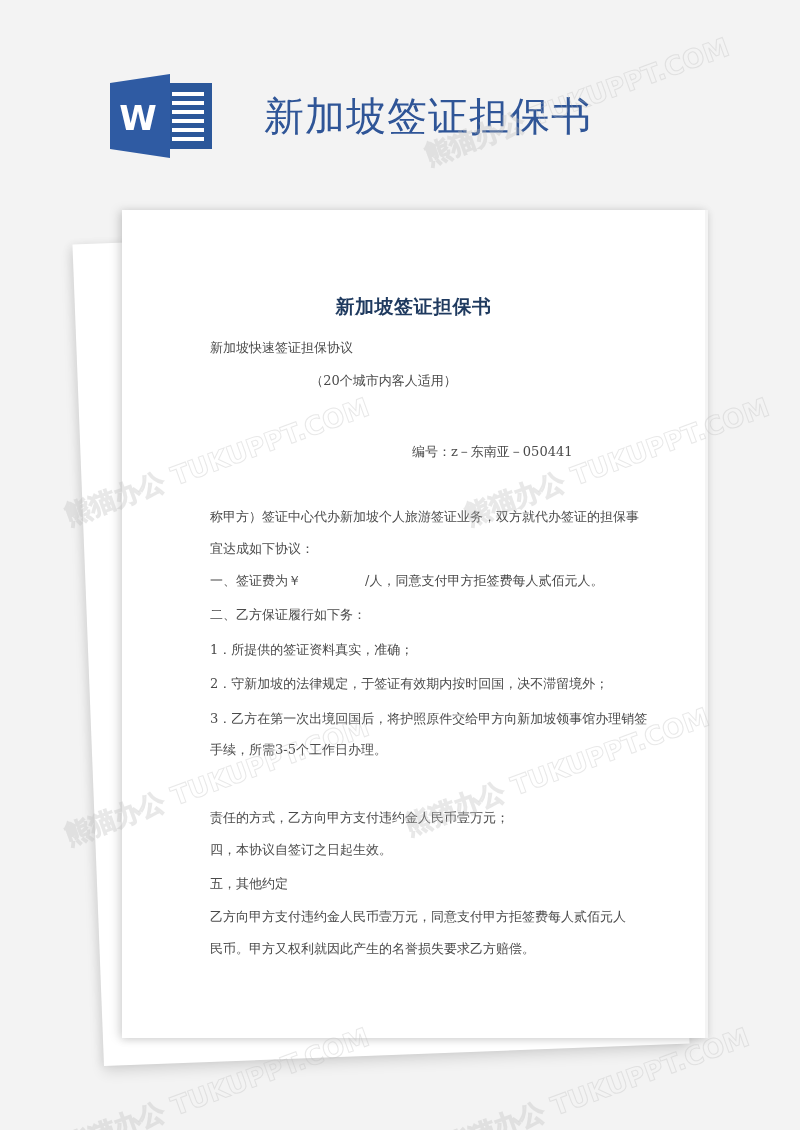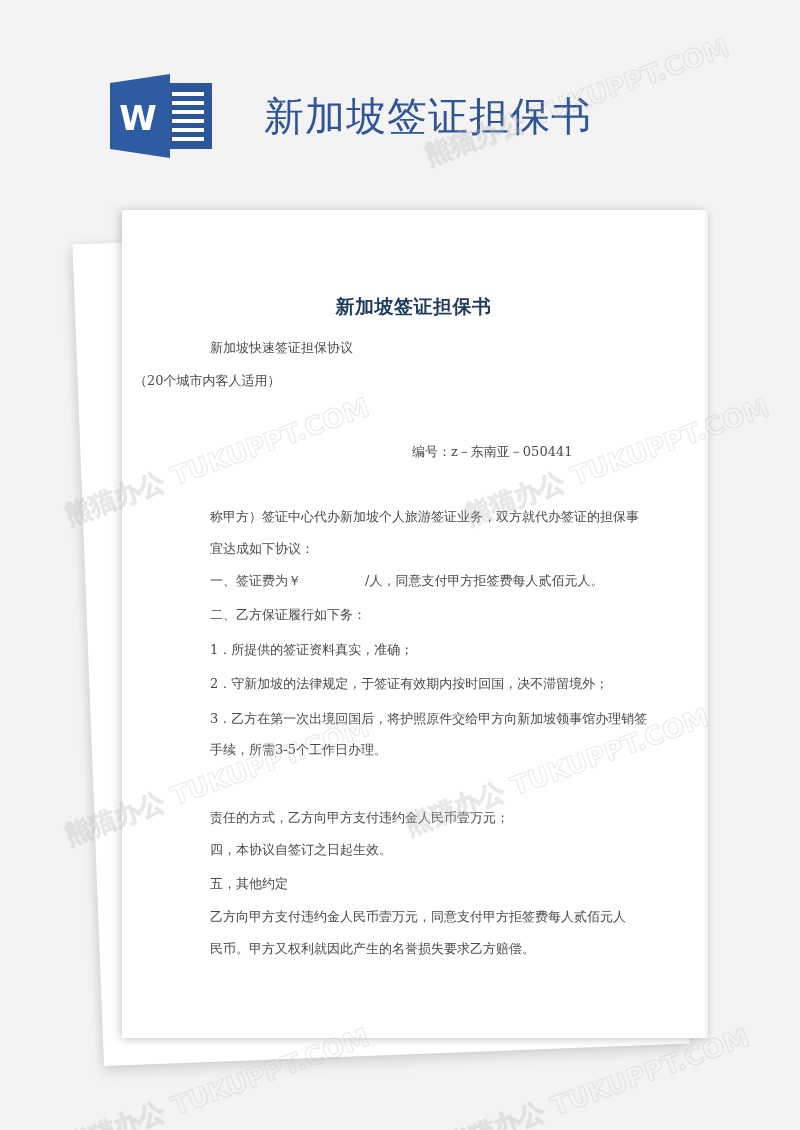--- a/index.html
+++ b/index.html
@@ -48,21 +48,21 @@
     }
     .doc-title {
       position: absolute; left: 0; right: 0; top: 84px; text-align: center;
       font-family: "DejaVu Sans", "Liberation Sans", sans-serif;
       font-weight: bold; font-size: 19px; color: #1f3a5f; letter-spacing: 0.5px;
     }
     .line {
       position: absolute; left: 88px;
       font-size: 13px; color: #4a4a4a; white-space: nowrap; line-height: 18px;
     }
-    .line.center { left: 12px; right: 0; }
+    .line.center { left: 0; right: 0; text-align: center; }
     .line.number { left: 290px; }
     .gap { display: inline-block; }
   </style>
 </head>
 <body>
 
 <div class="word-icon">
   <svg width="104" height="84" viewBox="0 0 104 84">
     <rect x="52" y="9" width="50" height="66" fill="#2b579a"></rect>
     <g fill="#ffffff">

